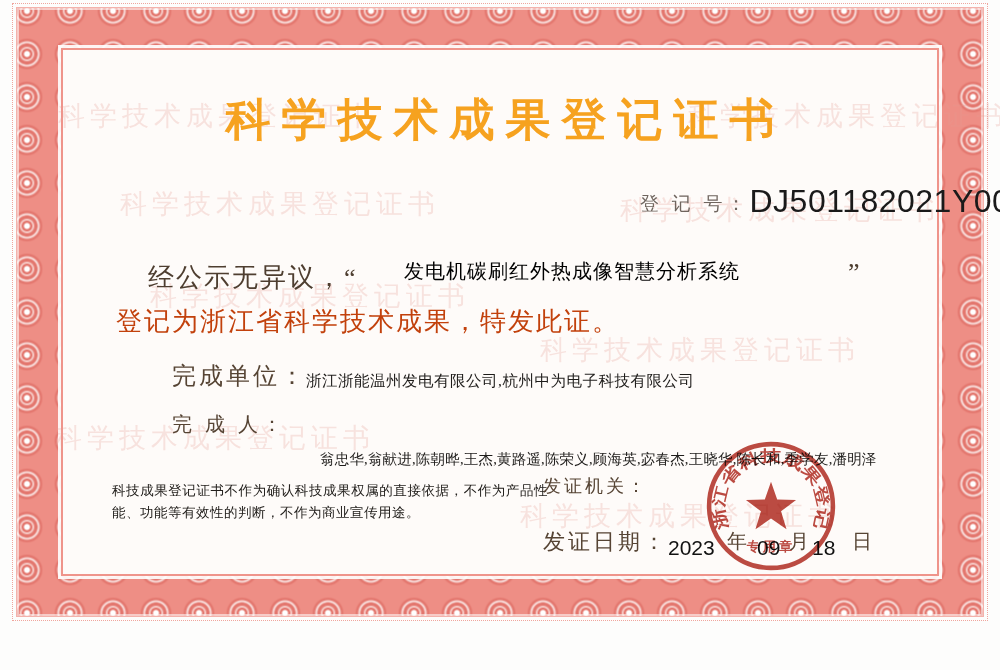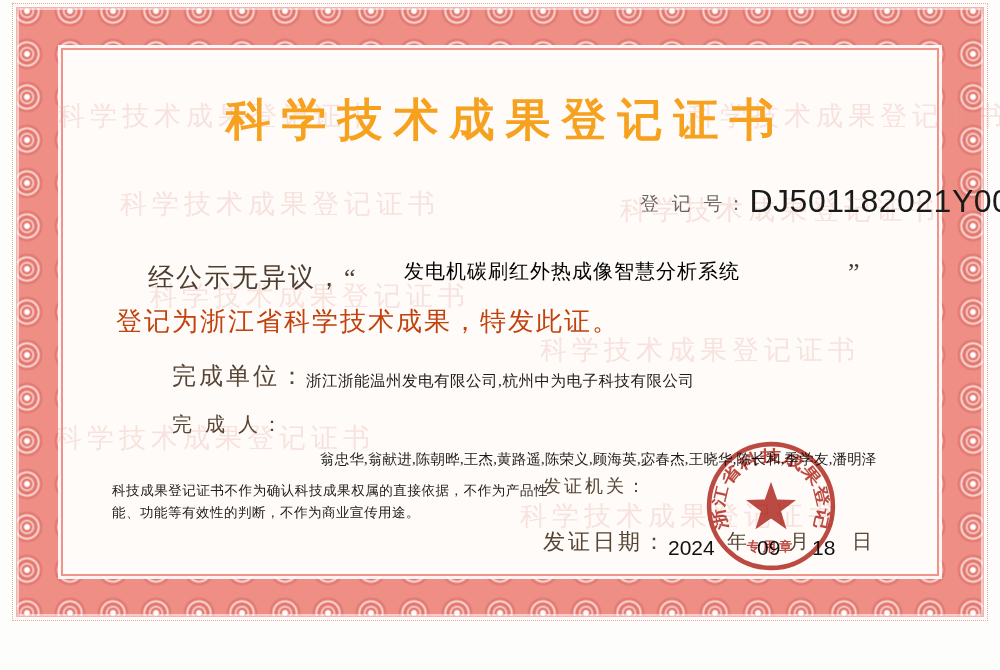--- a/index.html
+++ b/index.html
@@ -127,21 +127,21 @@
     <span class="unit-value">浙江浙能温州发电有限公司,杭州中为电子科技有限公司</span>
 
     <span class="people-label">完 成 人：</span>
     <span class="people-value">翁忠华,翁献进,陈朝晔,王杰,黄路遥,陈荣义,顾海英,宓春杰,王晓华,陈长和,季学友,潘明泽</span>
 
     <div class="disclaimer">科技成果登记证书不作为确认科技成果权属的直接依据，不作为产品性能、功能等有效性的判断，不作为商业宣传用途。</div>
 
     <span class="issuer-label">发证机关：</span>
 
     <span class="date-label">发证日期：</span>
-    <span class="date-num dn-year">2024</span>
+    <span class="date-num dn-year">2023</span>
     <span class="date-char dc-year">年</span>
     <span class="date-num dn-month">09</span>
     <span class="date-char dc-month">月</span>
     <span class="date-num dn-day">18</span>
     <span class="date-char dc-day">日</span>
 
   </div>
 
   <svg class="seal" viewBox="0 0 136 136">
     <circle cx="68" cy="68" r="61" fill="none" stroke="#b5382e" stroke-width="4.5"></circle>

